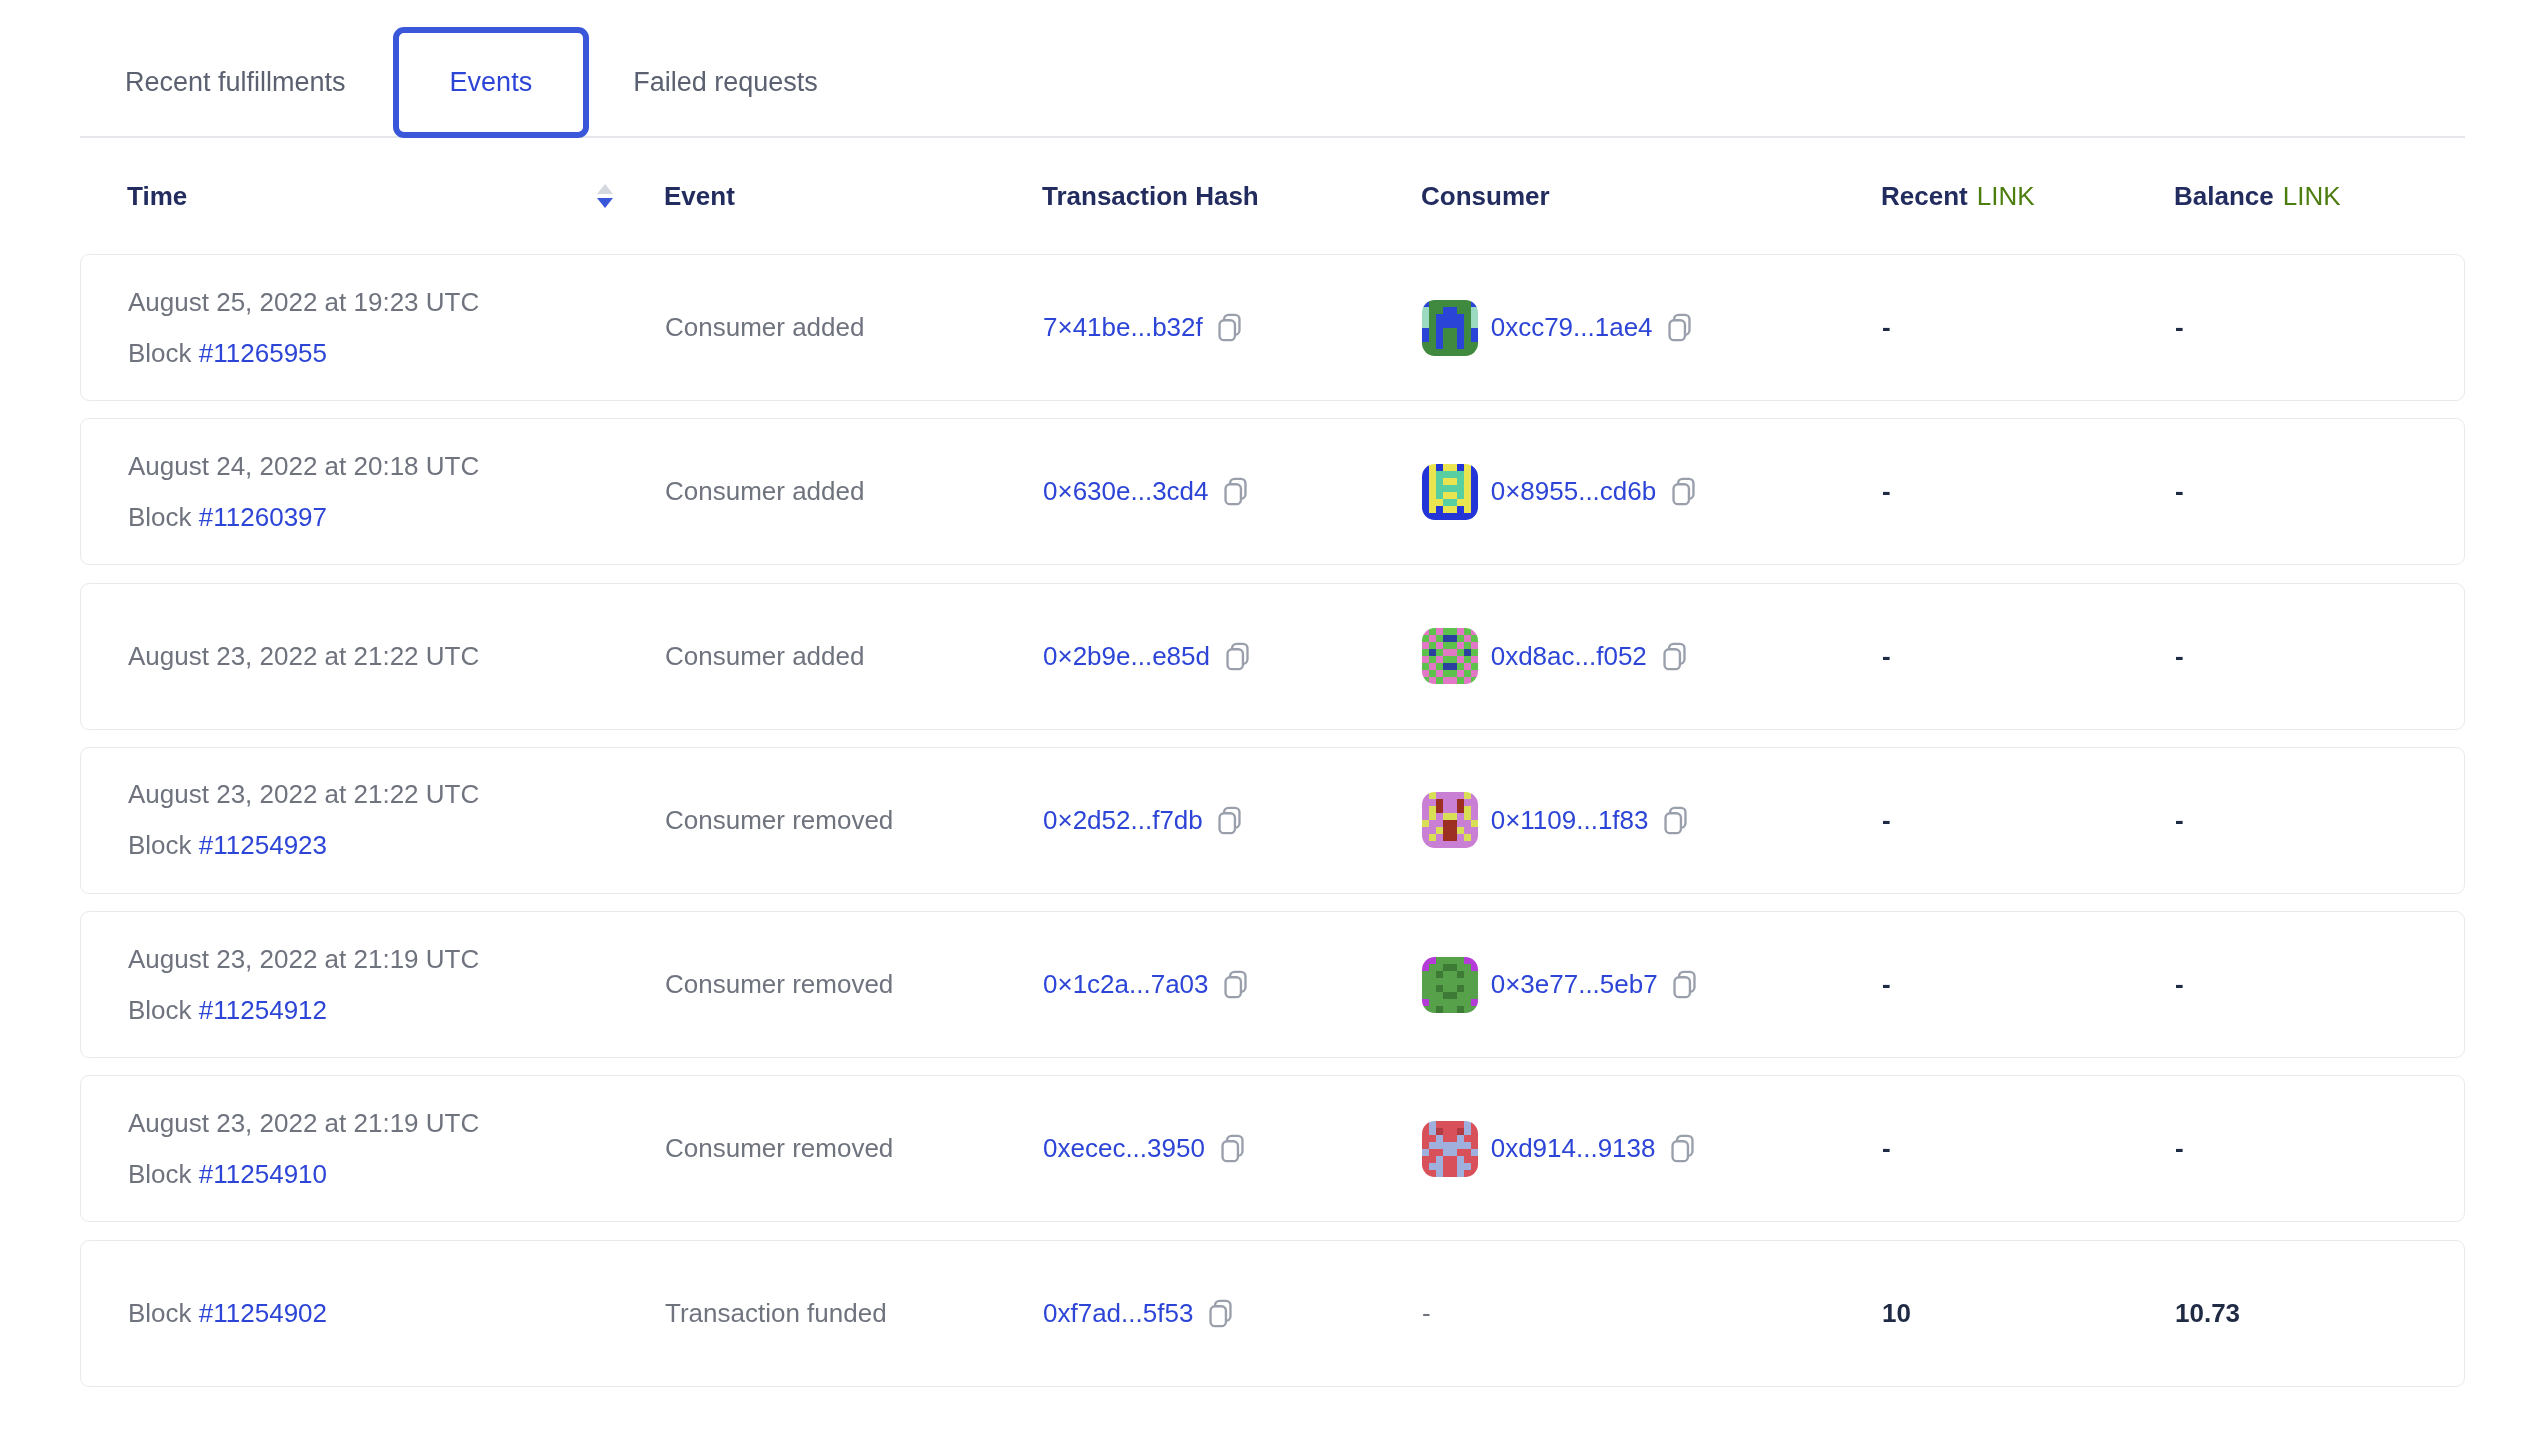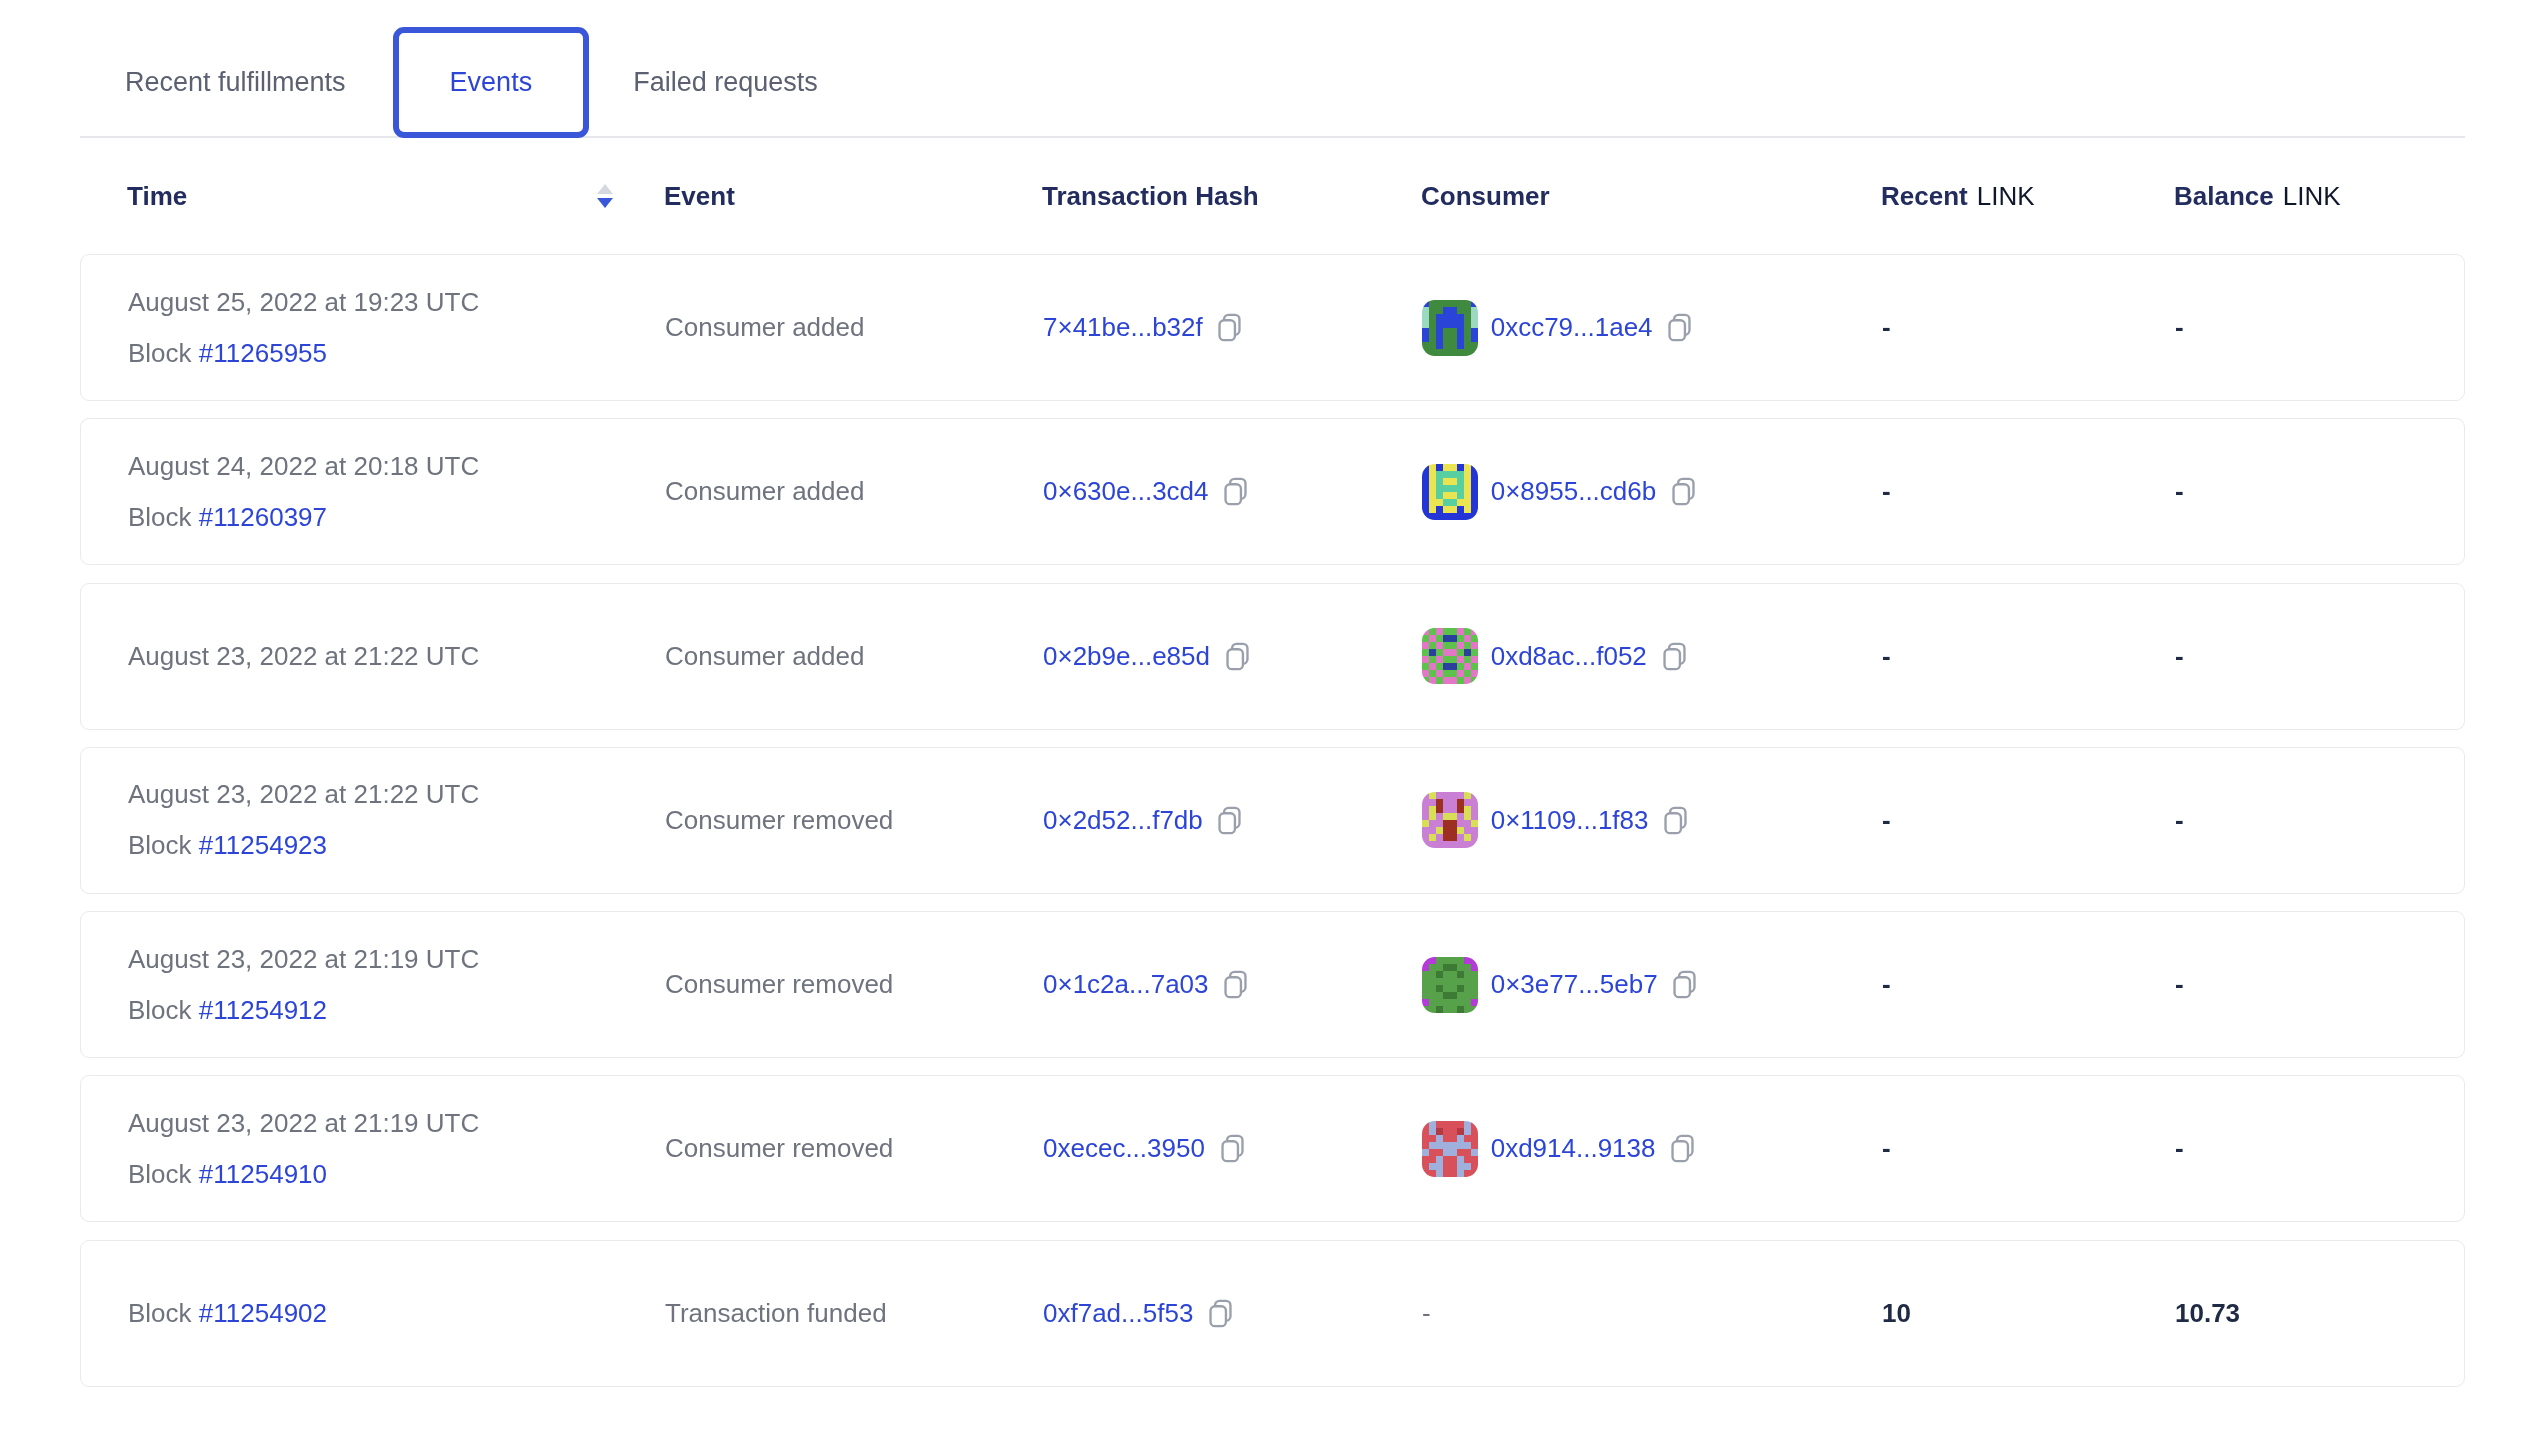--- a/index.html
+++ b/index.html
@@ -16,21 +16,21 @@
   .tab.plain-1 { margin-left:45px; }
   .tab.plain-2 { margin-left:22px; }
   .tab.active-tab { position:relative; z-index:2; margin-left:47px; margin-right:22px;
     height:111px; min-width:195px; padding:0 51px; display:flex; align-items:center; justify-content:center;
     background:#ffffff; border:6.4px solid #3a57da; border-radius:11px; color:#2c45d6; }
 
   
   .thead { display:grid; grid-template-columns:537px 378px 379px 460px 293px 1fr;
     padding-left:47px; height:116px; align-items:center; }
   .th { font-size:26px; font-weight:700; color:#222c5e; }
-  .th .unit { font-weight:400; color:#0f172a; margin-left:9px;text-align:center; }
+  .th .unit { font-weight:400; color:#4d7c0f; margin-left:9px;text-align:center; }
   .th-time { display:flex; align-items:center; justify-content:space-between; padding-right:51px; }
   .sort { display:flex; flex-direction:column; gap:4.5px; cursor:pointer; }
   .sort .up { width:0; height:0; border-left:8.2px solid transparent; border-right:8.2px solid transparent;
     border-bottom:10px solid #d4d8df; }
   .sort .down { width:0; height:0; border-left:8.2px solid transparent; border-right:8.2px solid transparent;
     border-top:10px solid #3a57da; }
 
   
   .row-card { display:grid; grid-template-columns:537px 378px 379px 460px 293px 1fr;
     padding-left:47px; height:147px; align-items:center; margin-bottom:17.3px;

